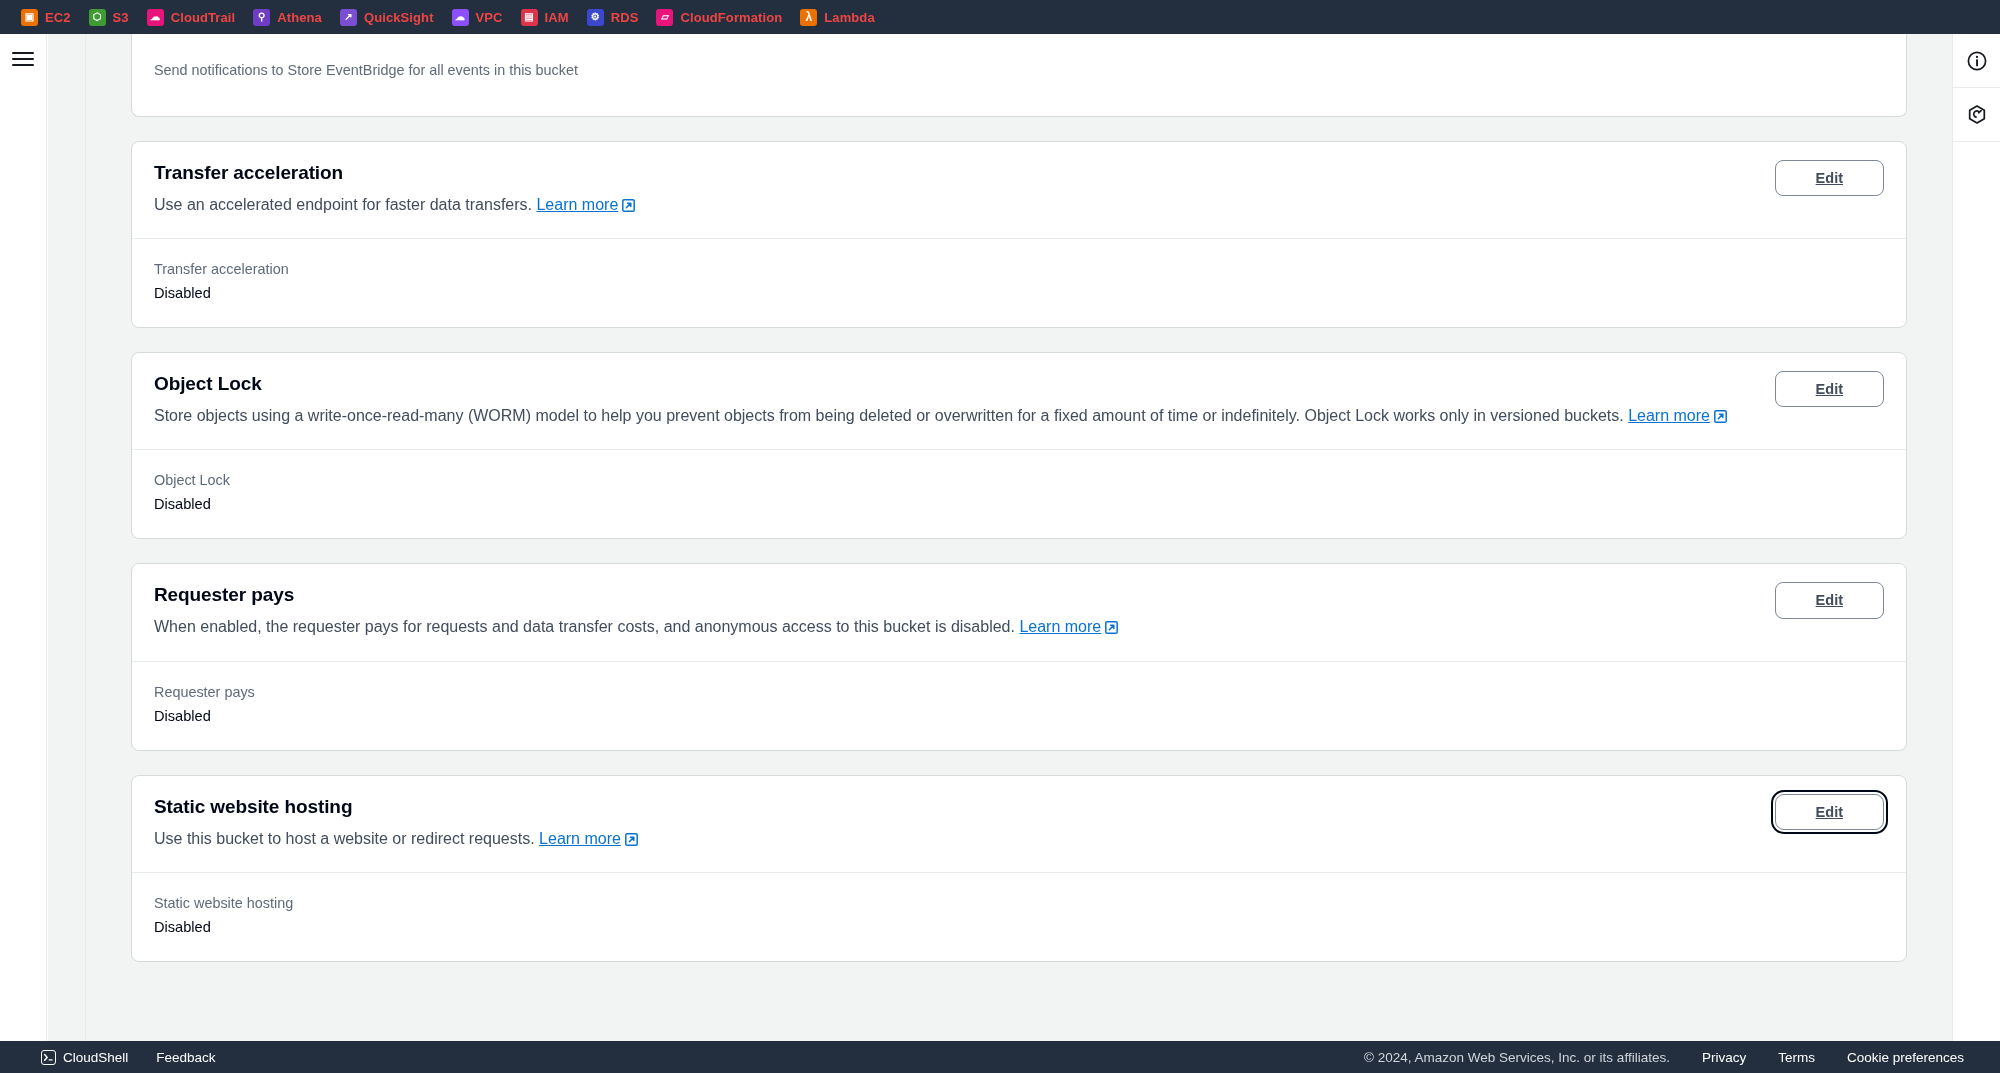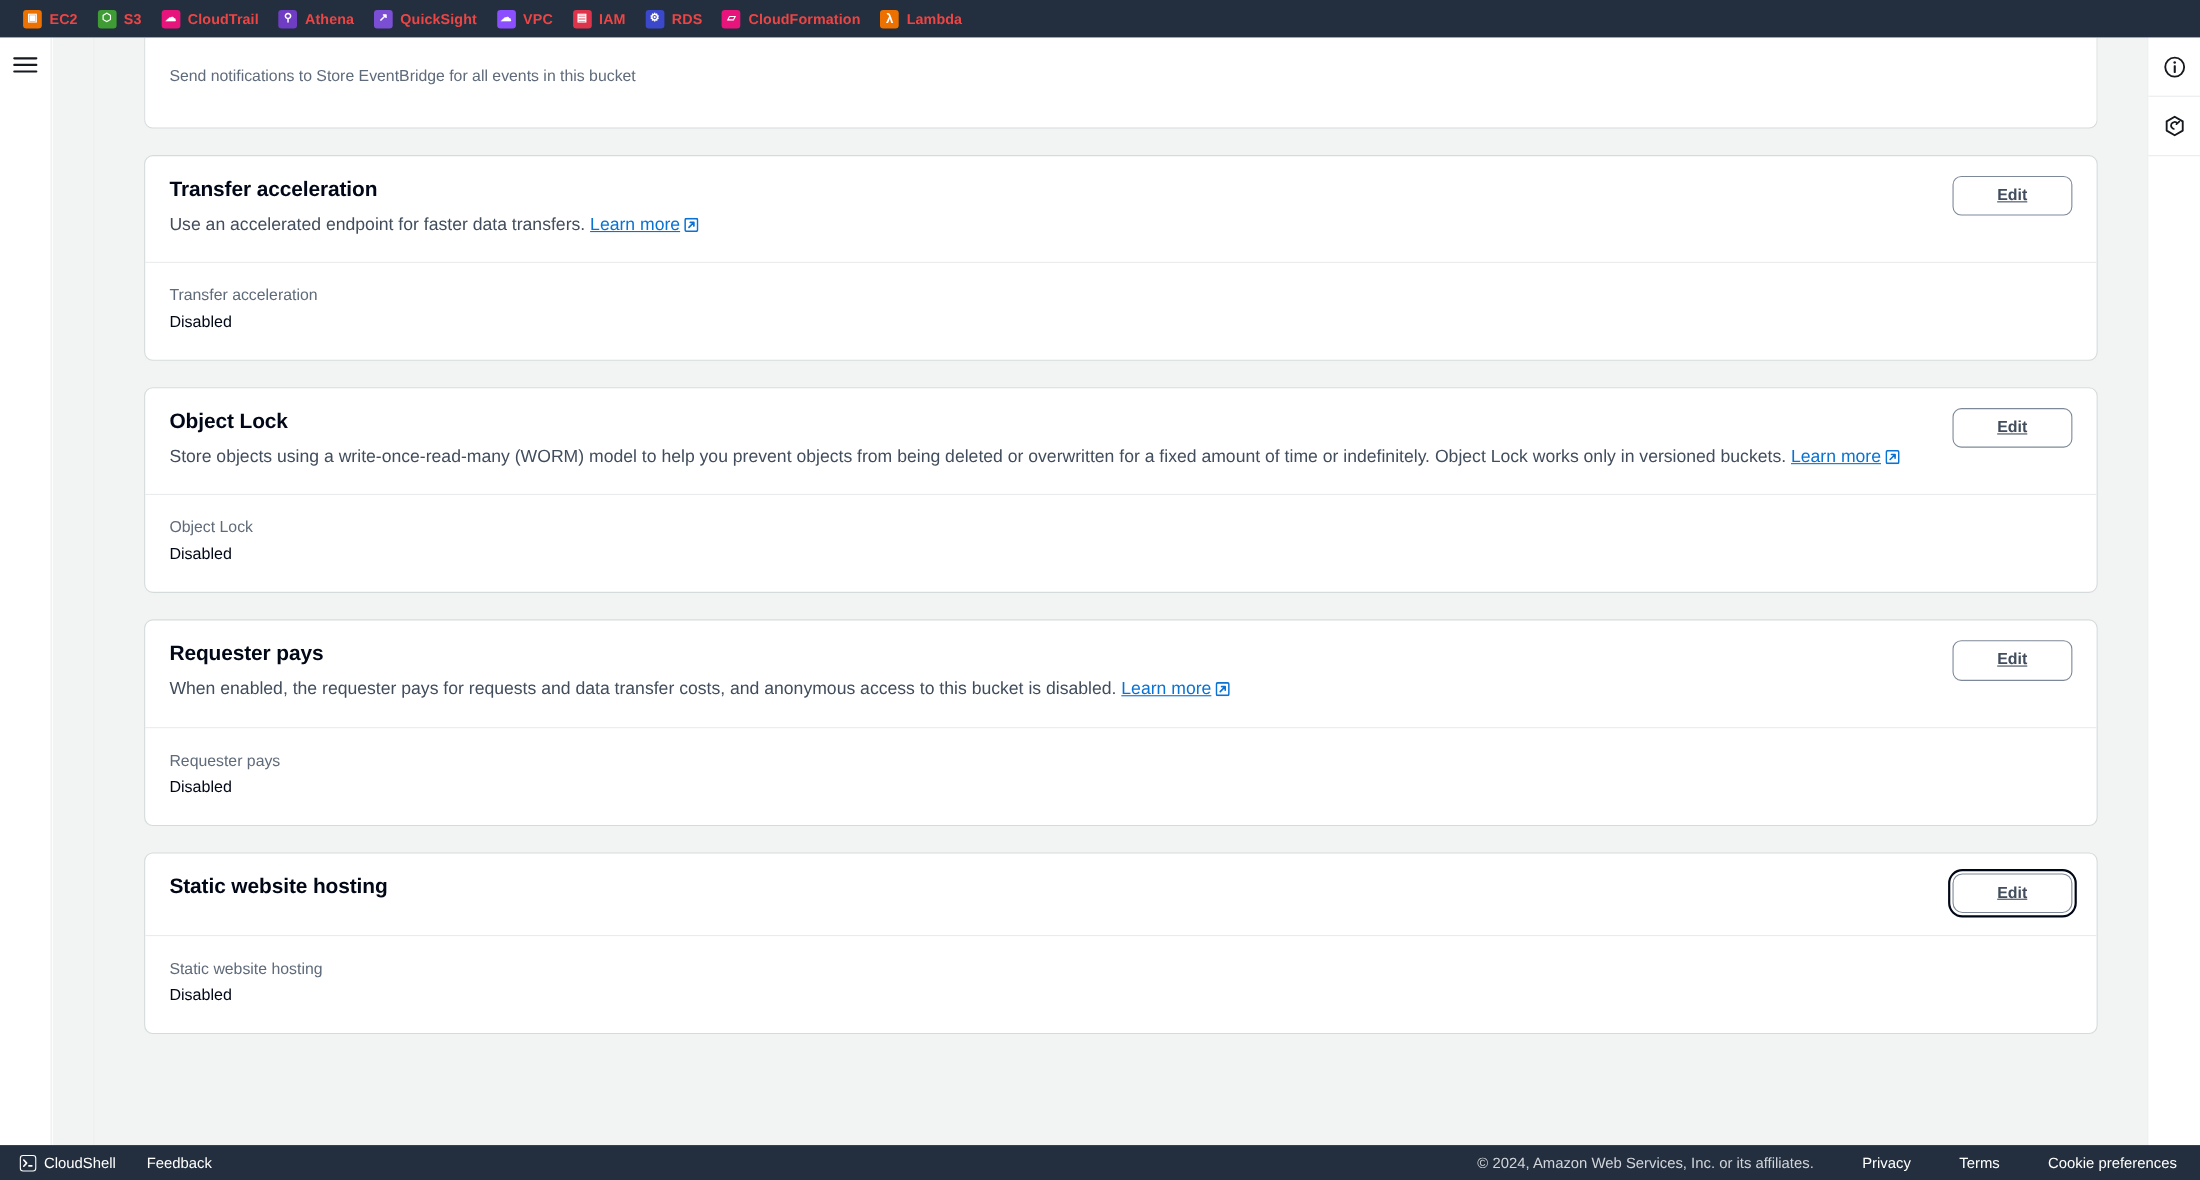--- a/index.html
+++ b/index.html
@@ -217,21 +217,21 @@
     position: absolute;
     bottom: 0; left: 0;
     width: 2000px;
     height: 32px;
     background: #232f3e;
     display: flex;
     align-items: center;
     z-index: 30;
     font-size: 13.5px;
   }
-  .footer-left { display: flex; padding-left: 4px; gap: 0; }
+  .footer-left { display: flex; padding-left: 27px; gap: 0; }
   .f-item {
     color: #ffffff;
     padding: 4px 14px;
     cursor: pointer;
     white-space: nowrap;
     font-weight: 500;
   }
   .cloudshell-ico {
     width: 15px; height: 15px;
     border: 1.6px solid #ffffff;
@@ -239,22 +239,22 @@
     display: flex;
     align-items: center;
     justify-content: center;
     margin-right: 7px;
     flex: 0 0 auto;
   }
   .footer-right {
     margin-left: auto;
     display: flex;
     align-items: center;
-    padding-right: 5px;
-    gap: 12px;
+    padding-right: 20px;
+    gap: 0;
   }
   .f-copy {
     color: #d1d5db;
     padding: 4px 16px;
     white-space: nowrap;
   }
   .f-link {
     color: #ffffff;
     padding: 4px 16px;
     cursor: pointer;
@@ -402,20 +402,27 @@
         <div class="card-body">
           <div class="prop-label">Requester pays</div>
           <div class="prop-value">Disabled</div>
         </div>
       </div>
 
       <div class="card">
         <div class="card-head">
           <div class="card-head-text">
             <div class="card-title">Static website hosting</div>
+            <div class="card-desc">
+              <span>Use this bucket to host a website or redirect requests.</span>
+              <a class="lm">Learn more</a><span class="ext"><svg width="13" height="13" viewBox="0 0 13 13">
+                    <rect x="0.8" y="0.8" width="11.4" height="11.4" rx="1.3" fill="none" stroke="#0972d3" stroke-width="1.5"></rect>
+                    <path d="M4.3 8.7 L8.6 4.4 M5.5 4.2 L8.8 4.2 L8.8 7.5" stroke="#0972d3" stroke-width="1.5" fill="none" stroke-linecap="round" stroke-linejoin="round"></path>
+                  </svg></span>
+            </div>
           </div>
           <button class="btn focused">Edit</button>
         </div>
         <div class="card-body">
           <div class="prop-label">Static website hosting</div>
           <div class="prop-value">Disabled</div>
         </div>
       </div>
 
     </div>

